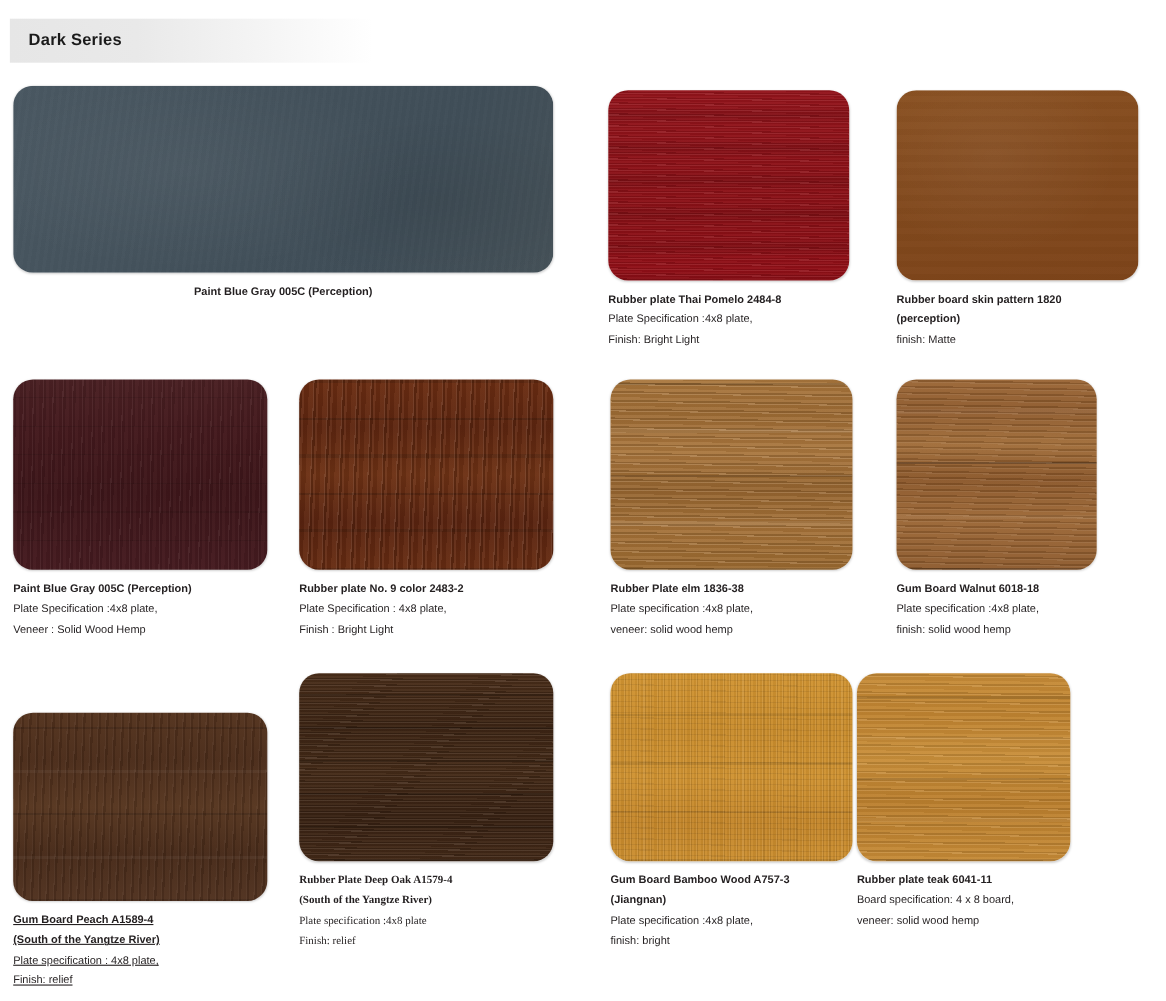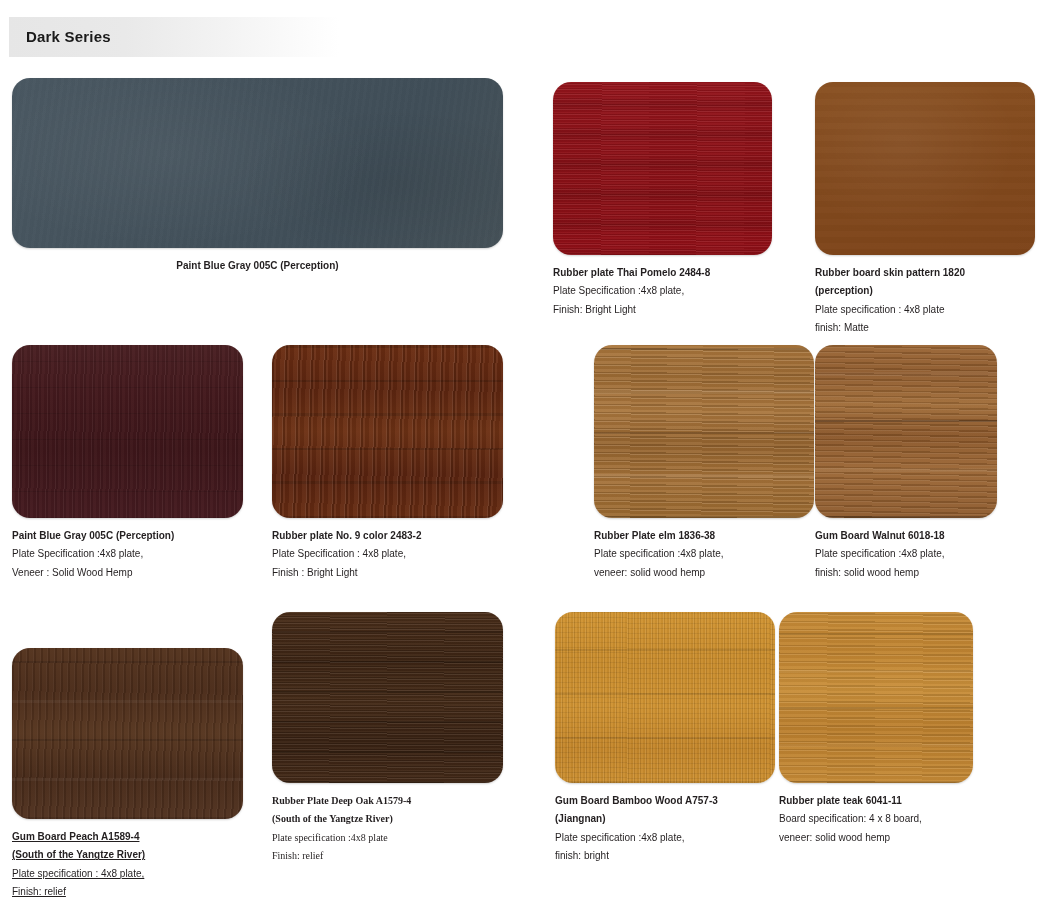--- a/index.html
+++ b/index.html
@@ -236,21 +236,20 @@
     </div>
   </div>
 
   <div class="swatch-cell" style="left:815px;top:82px;width:220px;">
     <div class="swatch tex-brown" style="height:173px;">
       <div class="grain"></div>
     </div>
     <div class="caption">
       <span class="name">Rubber board skin pattern 1820</span>
       <span class="name">(perception)</span>
-      <span class="spec">Plate specification : 4x8 plate</span>
       <span class="spec">finish: Matte</span>
     </div>
   </div>
 
   <div class="swatch-cell" style="left:12px;top:345px;width:231px;">
     <div class="swatch tex-mahogany" style="height:173px;">
       <div class="grain"></div>
     </div>
     <div class="caption">
       <span class="name">Paint Blue Gray 005C (Perception)</span>
@@ -263,21 +262,21 @@
     <div class="swatch tex-rosewood" style="height:173px;">
       <div class="grain"></div>
     </div>
     <div class="caption">
       <span class="name">Rubber plate No. 9 color 2483-2</span>
       <span class="spec">Plate Specification : 4x8 plate,</span>
       <span class="spec">Finish : Bright Light</span>
     </div>
   </div>
 
-  <div class="swatch-cell" style="left:555px;top:345px;width:220px;margin-left:39px;">
+  <div class="swatch-cell" style="left:555px;top:345px;width:220px;">
     <div class="swatch tex-elm" style="height:173px;">
       <div class="grain"></div>
     </div>
     <div class="caption">
       <span class="name">Rubber Plate elm 1836-38</span>
       <span class="spec">Plate specification :4x8 plate,</span>
       <span class="spec">veneer: solid wood hemp</span>
     </div>
   </div>
 

